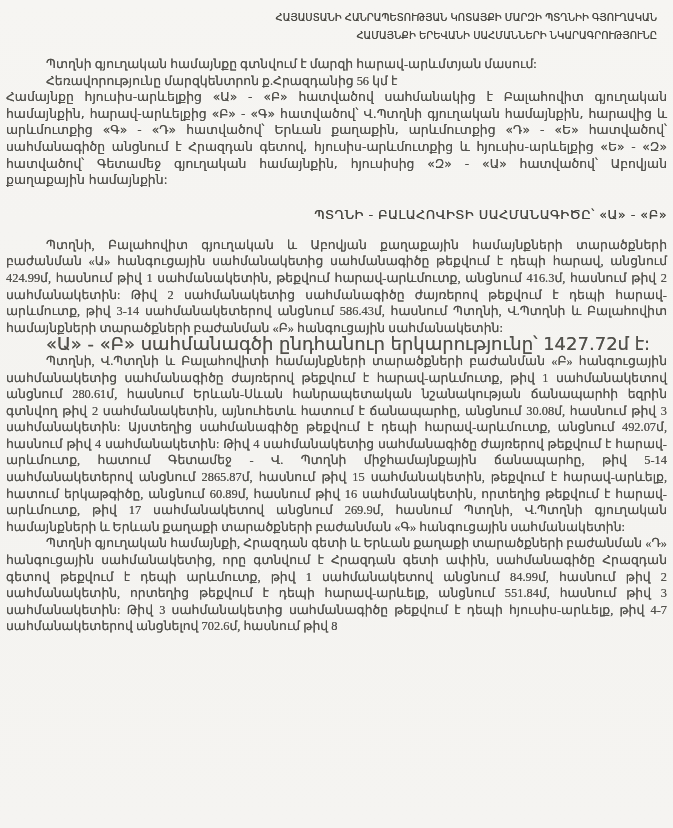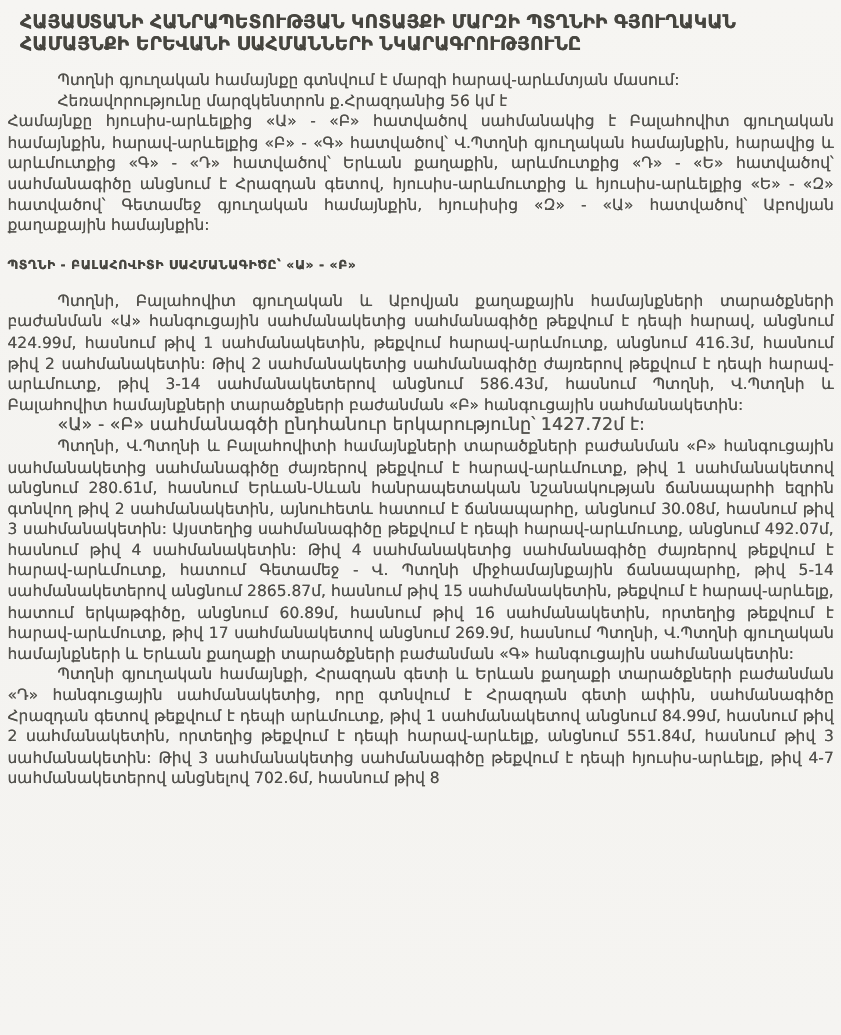--- a/index.html
+++ b/index.html
@@ -17,51 +17,52 @@
   .page {
     box-sizing: border-box;
     width: 673px;
     height: 828px;
     padding: 9px 6px 0 6px;
     overflow: hidden;
     background: linear-gradient(180deg, #f6f5f2 0%, #f4f3f0 55%, #f5f4f1 100%);
     text-shadow: 0 0 0.5px rgba(82, 81, 76, 0.85);
   }
   .doc-title {
-    text-align: left;
-    font-weight: bold;
-    font-size: 15px;
+    text-align: right;
+    font-weight: normal;
+    font-size: 10px;
     line-height: 17.5px;
     color: #46453f;
     margin: 0 10px;
   }
   .body-line, .body-par {
     font-size: 12.4px;
     line-height: 16.6px;
     color: #52514c;
   }
   .body-par {
     text-align: justify;
   }
   .indent {
     text-indent: 40px;
+    font-family: Liberation Serif, serif;
   }
   .intro-block {
     margin-top: 12px;
   }
   .section-heading {
-    text-align: left;
-    font-weight: bold;
-    font-size: 10px;
+    text-align: right;
+    font-weight: normal;
+    font-size: 13px;
     letter-spacing: 0.4px;
     color: #46453f;
     margin: 18px 0 15px 0;
   }
   .length-line {
-    font-size: 14px;
+    font-size: 18px;
     line-height: 16.6px;
     text-indent: 40px;
     color: #52514c;
   }
 </style>
 </head>
 <body>
 
 <div class="page">
 

